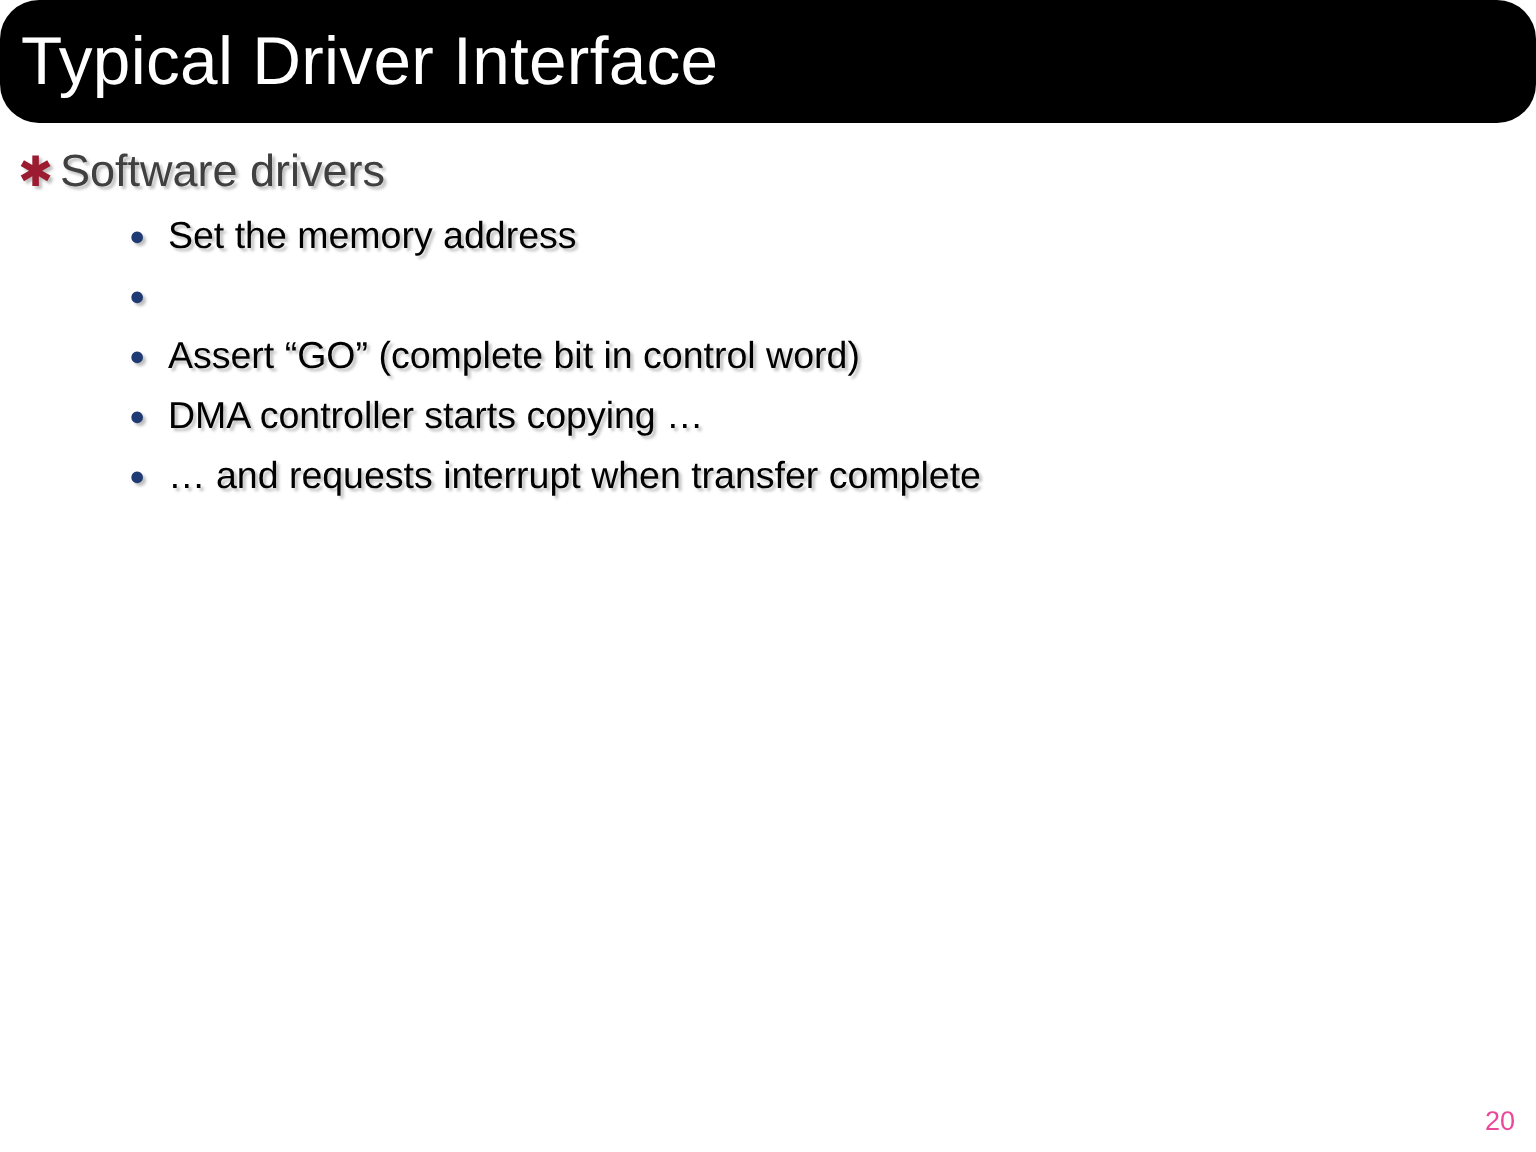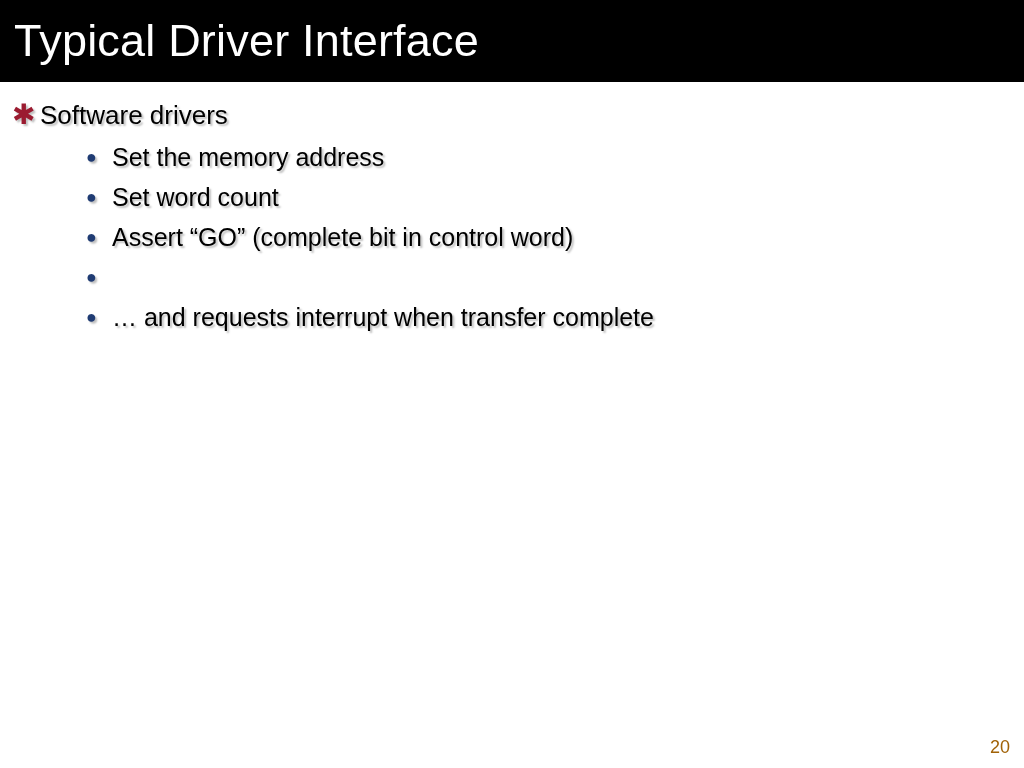--- a/index.html
+++ b/index.html
@@ -11,20 +11,21 @@
     overflow: hidden;
   }
   .title-bar {
     background: #000000;
     color: #ffffff;
     width: 100%;
     height: 82px;
     display: flex;
     align-items: center;
     padding-left: 14px;
+    border-radius: 26px;
   }
   .title-bar h1 {
     font-weight: 400;
     font-size: 45px;
     letter-spacing: 0.2px;
   }
   .content {
     padding-top: 14px;
   }
   .level-1 {
@@ -36,22 +37,22 @@
   .level-1 .bullet {
     color: #9b1b30;
     font-size: 28px;
     line-height: 38px;
     width: 28px;
     text-align: left;
     flex: 0 0 28px;
     text-shadow: 2px 2px 2px rgba(0,0,0,0.25);
   }
   .level-1 .text {
-    color: #000000;
-    font-size: 26px;
+    color: #404040;
+    font-size: 30px;
     line-height: 38px;
     text-shadow: 2px 2px 2px rgba(0,0,0,0.25);
   }
   .level-2 {
     display: flex;
     align-items: flex-start;
     padding-left: 86px;
     margin-top: 6px;
     margin-bottom: 6px;
   }
@@ -68,21 +69,21 @@
     color: #000000;
     font-size: 25px;
     line-height: 34px;
     text-shadow: 2px 2px 2px rgba(0,0,0,0.25);
   }
   .page-number {
     position: absolute;
     right: 14px;
     bottom: 10px;
     font-size: 18px;
-    color: #a16207;
+    color: #ec4899;
   }
 </style>
 </head>
 <body>
 
 <div class="title-bar">
   <h1>Typical Driver Interface</h1>
 </div>
 
 <div class="content">
@@ -91,28 +92,28 @@
     <span class="bullet">✱</span>
     <span class="text">Software drivers</span>
   </div>
 
   <div class="level-2">
     <span class="bullet">●</span>
     <span class="text">Set the memory address</span>
   </div>
   <div class="level-2">
     <span class="bullet">●</span>
-    <span class="text">Set word count</span>
   </div>
   <div class="level-2">
     <span class="bullet">●</span>
     <span class="text">Assert “GO” (complete bit in control word)</span>
   </div>
   <div class="level-2">
     <span class="bullet">●</span>
+    <span class="text">DMA controller starts copying …</span>
   </div>
   <div class="level-2">
     <span class="bullet">●</span>
     <span class="text">… and requests interrupt when transfer complete</span>
   </div>
 
 </div>
 
 <div class="page-number">20</div>
 

